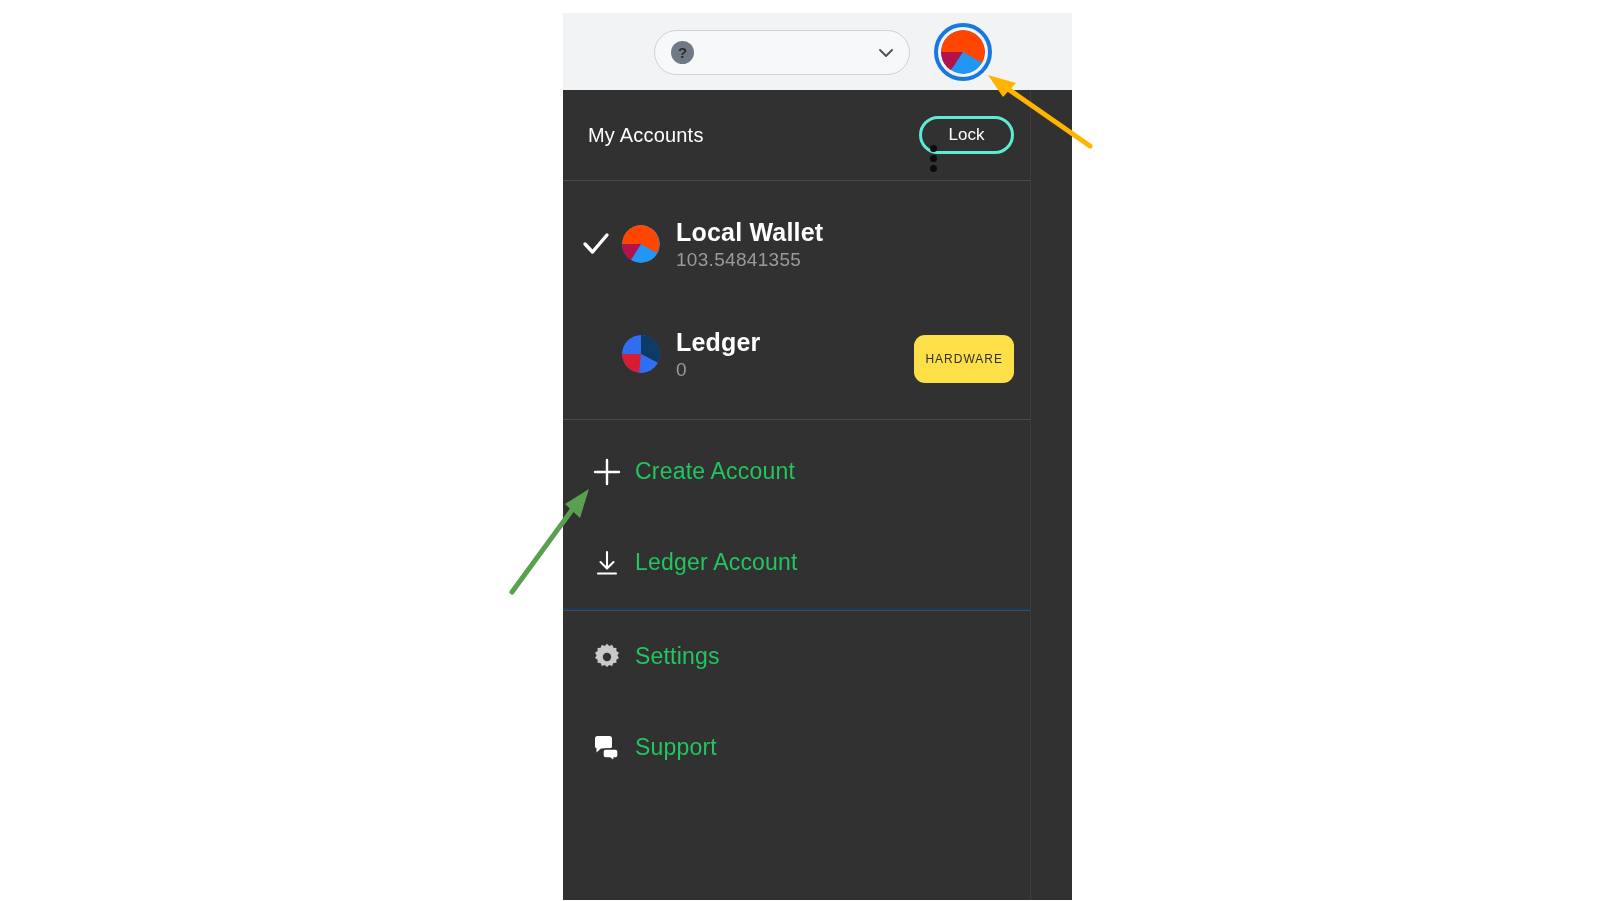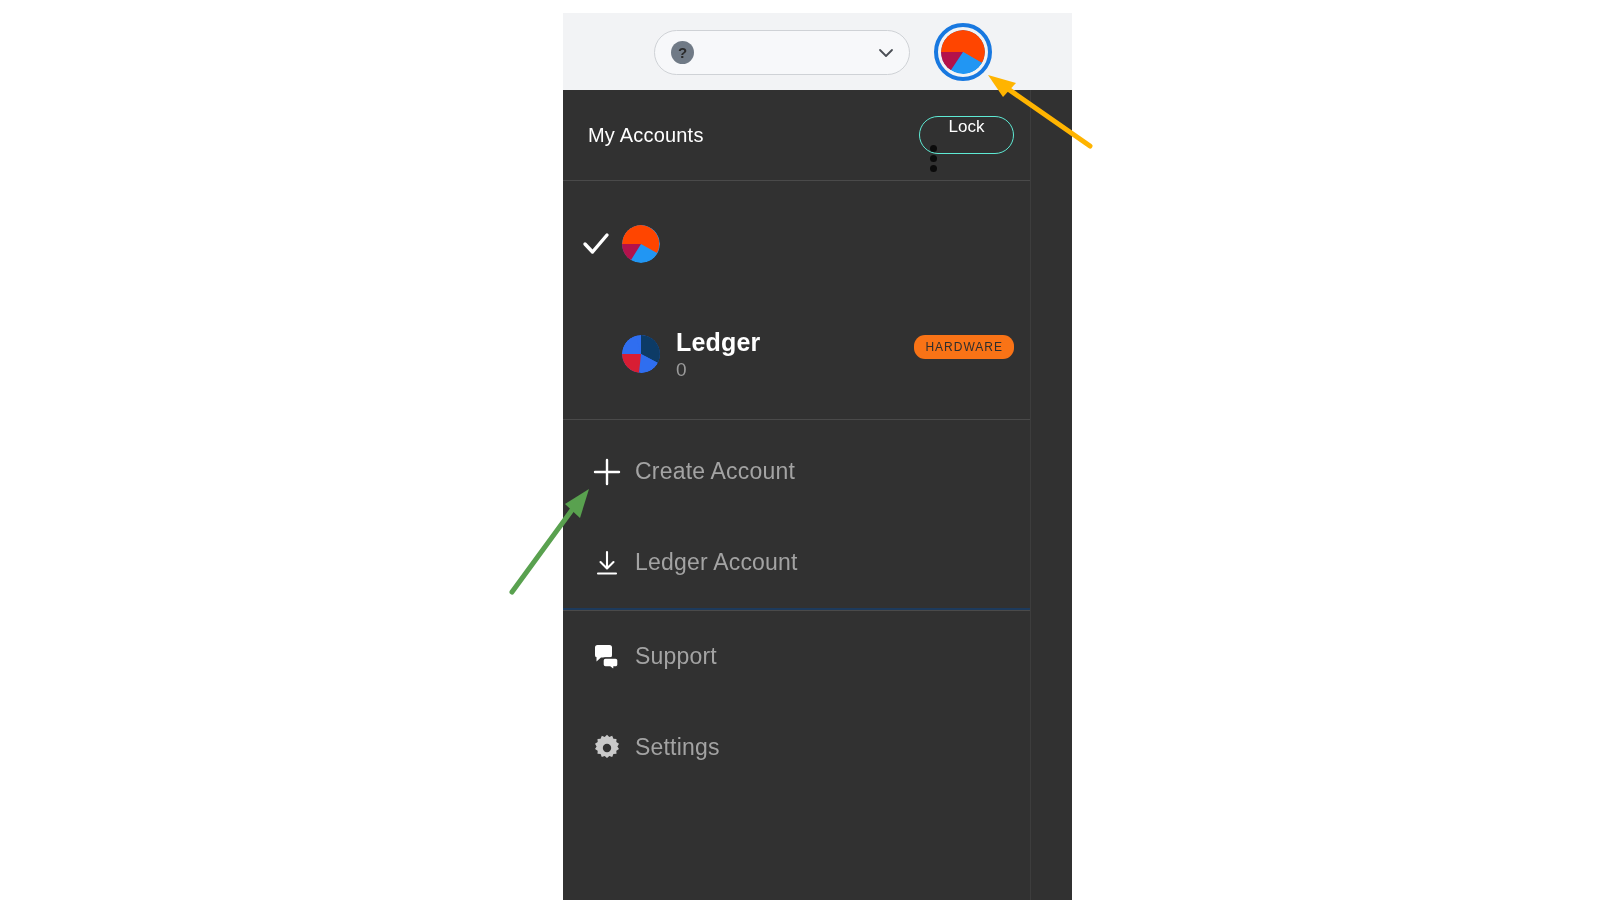--- a/index.html
+++ b/index.html
@@ -77,55 +77,55 @@
     position: relative;
     height: 91px;
     display: flex; align-items: center;
     padding: 0 0 0 25px;
     border-bottom: 1px solid #4a4a4a;
   }
   .acct-header-title { font-size: 20px; font-weight: 500; letter-spacing: .2px; color:#fff; }
   .lock-btn {
     position: absolute; right: 16px; top: 26px;
     width: 95px; height: 38px;
-    border: 1px solid #5eead4;
+    border: 3px solid #5eead4;
     border-radius: 19px;
     background: transparent;
     color: #ffffff; font-size: 17px;
     font-family: "Liberation Sans", sans-serif;
-    display: flex; align-items: flex-start; justify-content: center;
+    display: flex; align-items: center; justify-content: center;
   }
   .kebab {
     position: absolute; right: 93px; top: 55px;
     display: flex; flex-direction: column; gap: 3px; align-items: center;
   }
   .kebab i { display:block; width: 7px; height: 7px; border-radius: 50%; background:#0b0b0b; }
 
   
   .accounts-section { border-bottom: 1px solid #4a4a4a; padding: 8px 0 10px 0; }
   .acct-row { position: relative; height: 110px; display: flex; align-items: center; padding-left: 13px; }
   .check-mark { width: 40px; height: 40px; flex: 0 0 40px; display:flex; align-items:center; justify-content:center; }
   .check-mark svg { display:block; }
   .acct-avatar { width: 38px; height: 38px; border-radius: 50%; overflow: hidden; flex: 0 0 38px; margin-left: 6px; }
   .acct-text { margin-left: 16px; display: flex; flex-direction: column; gap: 2px; }
   .acct-name { font-size: 25px; font-weight: 600; color: #ffffff; letter-spacing: .2px; }
   .acct-balance { font-size: 19px; color: #9a9a9a; letter-spacing: .3px; }
   .hw-badge {
     position: absolute; right: 16px; top: 36px;
-    background: #f97316; color: #2e2e2e;
+    background: #fde047; color: #2e2e2e;
     font-size: 12px; letter-spacing: 1px; font-weight: 500;
-    padding: 5px 11px; border-radius: 11px; margin-left: 8px;
+    padding: 17px 11px; border-radius: 11px; margin-left: 8px;
   }
 
   
   .menu-group { position: relative; }
   .menu-item { height: 91px; display: flex; align-items: center; padding-left: 22px; }
   .menu-icon { width: 44px; flex: 0 0 44px; display: flex; align-items: center; justify-content: center; }
   .menu-icon svg { display: block; }
-  .menu-label { font-size: 23px; font-weight: 500; color: #a3a3a3; letter-spacing: .2px; margin-left: 6px; }
+  .menu-label { font-size: 23px; font-weight: 500; color: #22c55e; letter-spacing: .2px; margin-left: 6px; }
   .divider-blue { height: 2px; background: #1d3a5c; width: 100%; }
   .divider-gray { height: 1px; background: #4a4a4a; width: 100%; }
   .group-pad-top { padding-top: 6px; }
 
   
   .ann { position: absolute; left: 0; top: 0; width: 1613px; height: 901px; pointer-events: none; }
 </style>
 </head>
 <body>
 
@@ -183,20 +183,24 @@
               </svg>
           </span>
           <span class="acct-avatar">
             <svg width="38" height="38" viewBox="0 0 38 38">
               <circle cx="19" cy="19" r="19" fill="#2196f3"></circle>
               <path d="M19 19 L19 0 A19 19 0 0 1 35 28 Z" fill="#ff4500"></path>
               <path d="M19 19 L0 19 A19 19 0 0 1 19 0 Z" fill="#ff4500"></path>
               <path d="M19 19 L0 19 L0 28 A19 19 0 0 0 9 35 Z" fill="#b3124b"></path>
             </svg>
           </span>
+          <span class="acct-text">
+            <span class="acct-name">Local Wallet</span>
+            <span class="acct-balance">103.54841355</span>
+          </span>
         </div>
 
         <div class="acct-row">
           <span class="check-mark"></span>
           <span class="acct-avatar">
             <svg width="38" height="38" viewBox="0 0 38 38">
               <circle cx="19" cy="19" r="19" fill="#2f6ef0"></circle>
               <path d="M19 19 L19 0 A19 19 0 0 1 36 28 Z" fill="#0d3b66"></path>
               <path d="M19 19 L0 19 A19 19 0 0 1 14 1 Z" fill="#2f6ef0"></path>
               <path d="M19 19 L0 19 A19 19 0 0 0 17 38 Z" fill="#d81d33"></path>
@@ -233,36 +237,36 @@
           <span class="menu-label">Ledger Account</span>
         </div>
 
         <div class="divider-blue"></div>
 
 
         <div class="divider-gray"></div>
 
         <div class="menu-item">
           <span class="menu-icon">
+            <svg width="28" height="28" viewBox="0 0 28 28">
+              <path fill="#c9c9c9" d="M14 0.8 l2.3 2.1 2.9 -1.1 1.2 2.9 3.1 0.3 -0.2 3.1 2.7 1.6 -1.6 2.7 1.6 2.7 -2.7 1.6 0.2 3.1 -3.1 0.3 -1.2 2.9 -2.9 -1.1 -2.3 2.1 -2.3 -2.1 -2.9 1.1 -1.2 -2.9 -3.1 -0.3 0.2 -3.1 -2.7 -1.6 1.6 -2.7 -1.6 -2.7 2.7 -1.6 -0.2 -3.1 3.1 -0.3 1.2 -2.9 2.9 1.1 Z"></path>
+              <circle cx="14" cy="14" r="4.2" fill="#313131"></circle>
+            </svg>
+          </span>
+          <span class="menu-label">Settings</span>
+        </div>
+
+        <div class="menu-item">
+          <span class="menu-icon">
             <svg width="30" height="28" viewBox="0 0 30 28">
               <path d="M3 4.5 A2.5 2.5 0 0 1 5.5 2 H17.5 A2.5 2.5 0 0 1 20 4.5 V12 A2.5 2.5 0 0 1 17.5 14.5 H9 L4.5 18.5 V14.5 H5.5 A2.5 2.5 0 0 1 3 12 Z" fill="#ffffff"></path>
               <path d="M11 17.5 A2.5 2.5 0 0 1 13.5 15 H23.5 A2.5 2.5 0 0 1 26 17.5 V21.5 A2.5 2.5 0 0 1 23.5 24 H22 V27 L18 24 H13.5 A2.5 2.5 0 0 1 11 21.5 Z" fill="#ffffff" stroke="#313131" stroke-width="1.4"></path>
             </svg>
           </span>
           <span class="menu-label">Support</span>
-        </div>
-
-        <div class="menu-item">
-          <span class="menu-icon">
-            <svg width="28" height="28" viewBox="0 0 28 28">
-              <path fill="#c9c9c9" d="M14 0.8 l2.3 2.1 2.9 -1.1 1.2 2.9 3.1 0.3 -0.2 3.1 2.7 1.6 -1.6 2.7 1.6 2.7 -2.7 1.6 0.2 3.1 -3.1 0.3 -1.2 2.9 -2.9 -1.1 -2.3 2.1 -2.3 -2.1 -2.9 1.1 -1.2 -2.9 -3.1 -0.3 0.2 -3.1 -2.7 -1.6 1.6 -2.7 -1.6 -2.7 2.7 -1.6 -0.2 -3.1 3.1 -0.3 1.2 -2.9 2.9 1.1 Z"></path>
-              <circle cx="14" cy="14" r="4.2" fill="#313131"></circle>
-            </svg>
-          </span>
-          <span class="menu-label">Settings</span>
         </div>
 
       </div>
 
     </div>
   </div>
 
   <svg class="ann" viewBox="0 0 1613 901">
     <g>
       <path d="M1090 146 L998 82" stroke="#ffb400" stroke-width="5" stroke-linecap="round" fill="none"></path>

